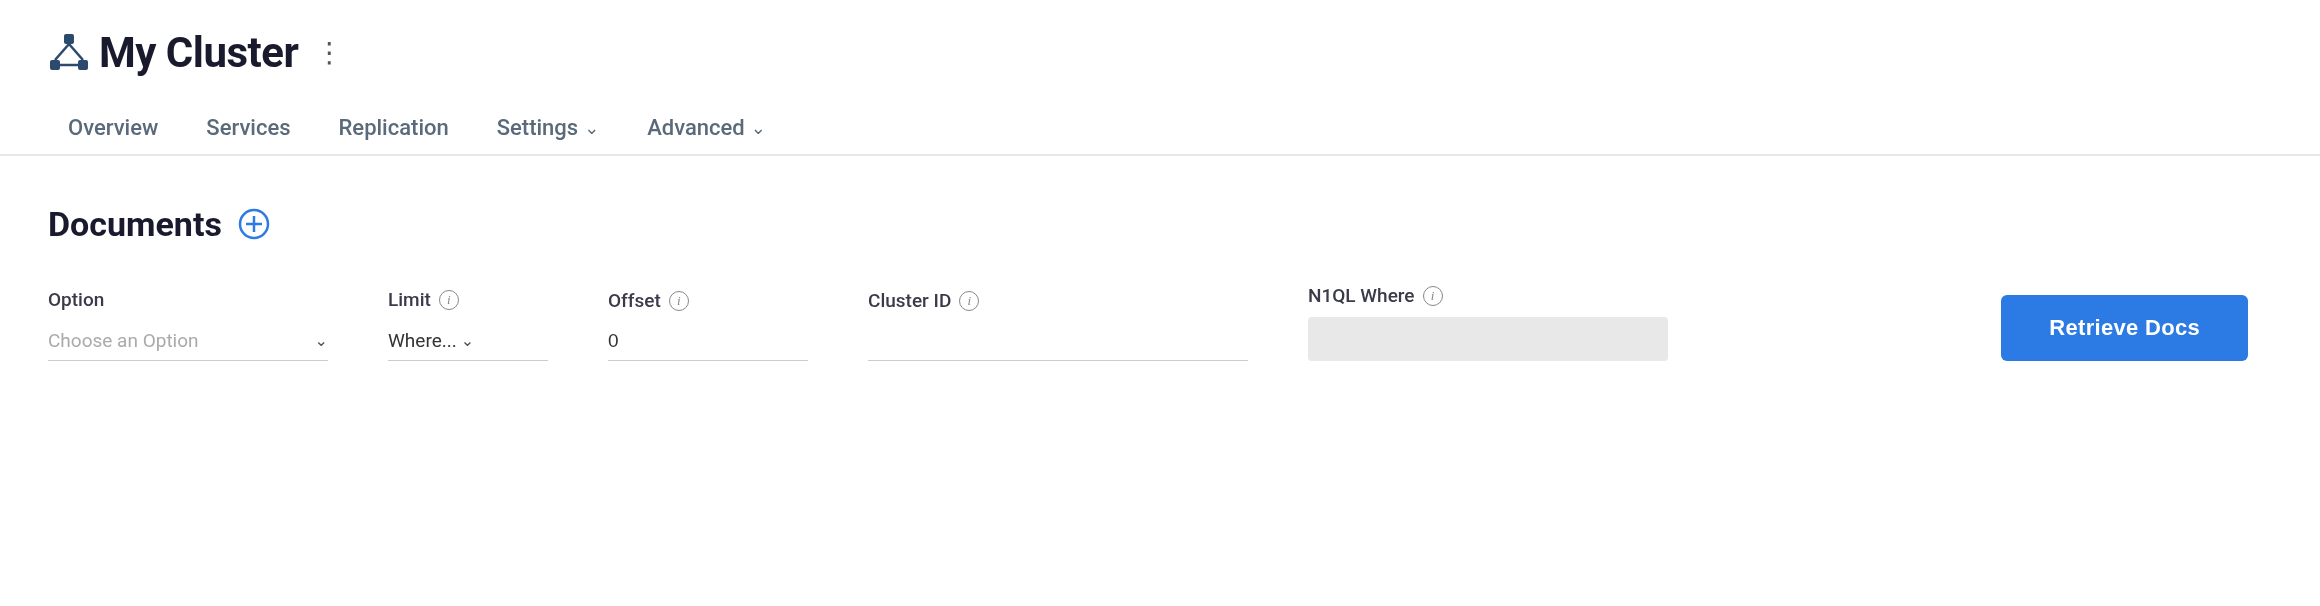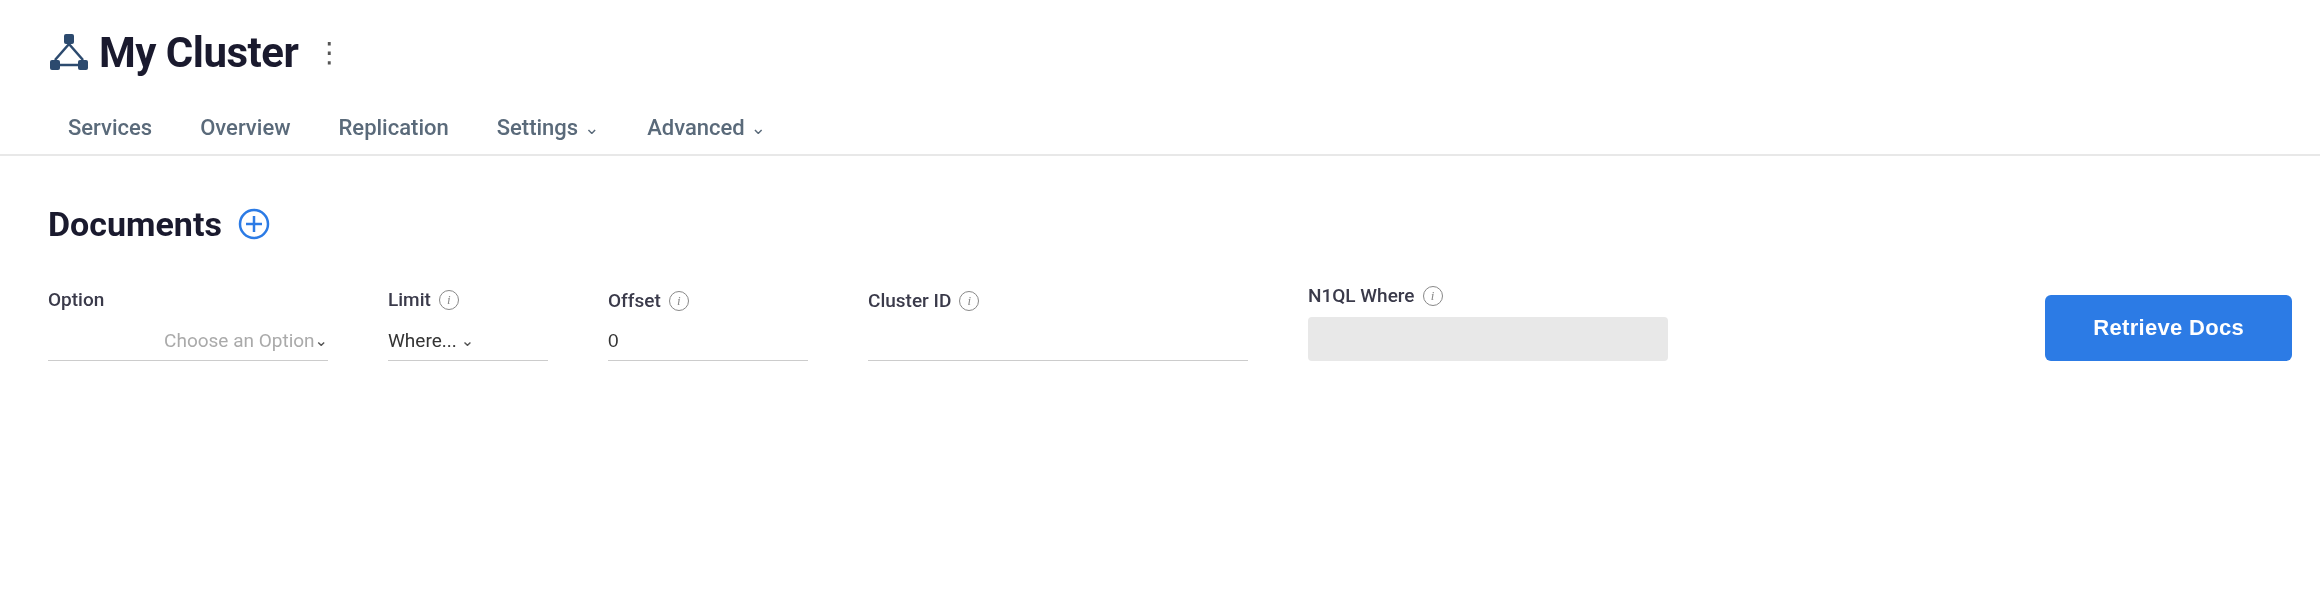--- a/index.html
+++ b/index.html
@@ -73,21 +73,21 @@
       align-items: center;
       gap: 6px;
       white-space: nowrap;
     }
 
     .nav-tab .chevron {
       font-size: 18px;
     }
 
     .main-content {
-      padding: 48px 28px 0 48px;
+      padding: 48px 72px 0 48px;
     }
 
     .documents-heading {
       display: flex;
       align-items: center;
       gap: 16px;
       margin-bottom: 40px;
     }
 
     .documents-title {
@@ -191,21 +191,20 @@
       align-items: center;
       border-bottom: 1.5px solid #ccc;
       padding: 8px 0;
       cursor: pointer;
     }
 
     .select-text {
       flex: 1;
       font-size: 19px;
       color: #aaa;
-      text-align: right;
     }
 
     .select-chevron {
       color: #555;
       font-size: 16px;
     }
 
     .n1ql-input {
       border-bottom: none;
       background: #e8e8e8;
@@ -260,24 +259,24 @@
       <line x1="21" y1="12" x2="35" y2="28" stroke="#2c4a6e" stroke-width="2.5"></line>
       <line x1="12" y1="33" x2="30" y2="33" stroke="#2c4a6e" stroke-width="2.5"></line>
     </svg>
   </div>
   <h1 class="cluster-title">My Cluster</h1>
   <div class="more-icon">⋮</div>
 </div>
 
 <nav class="nav-tabs">
   <div class="nav-tab">
+    <span>Overview</span>
+  </div>
+  <div class="nav-tab">
     <span>Services</span>
-  </div>
-  <div class="nav-tab">
-    <span>Overview</span>
   </div>
   <div class="nav-tab">
     <span>Replication</span>
   </div>
   <div class="nav-tab">
     <span>Settings</span>
     <span class="chevron">⌄</span>
   </div>
   <div class="nav-tab">
     <span>Advanced</span>

